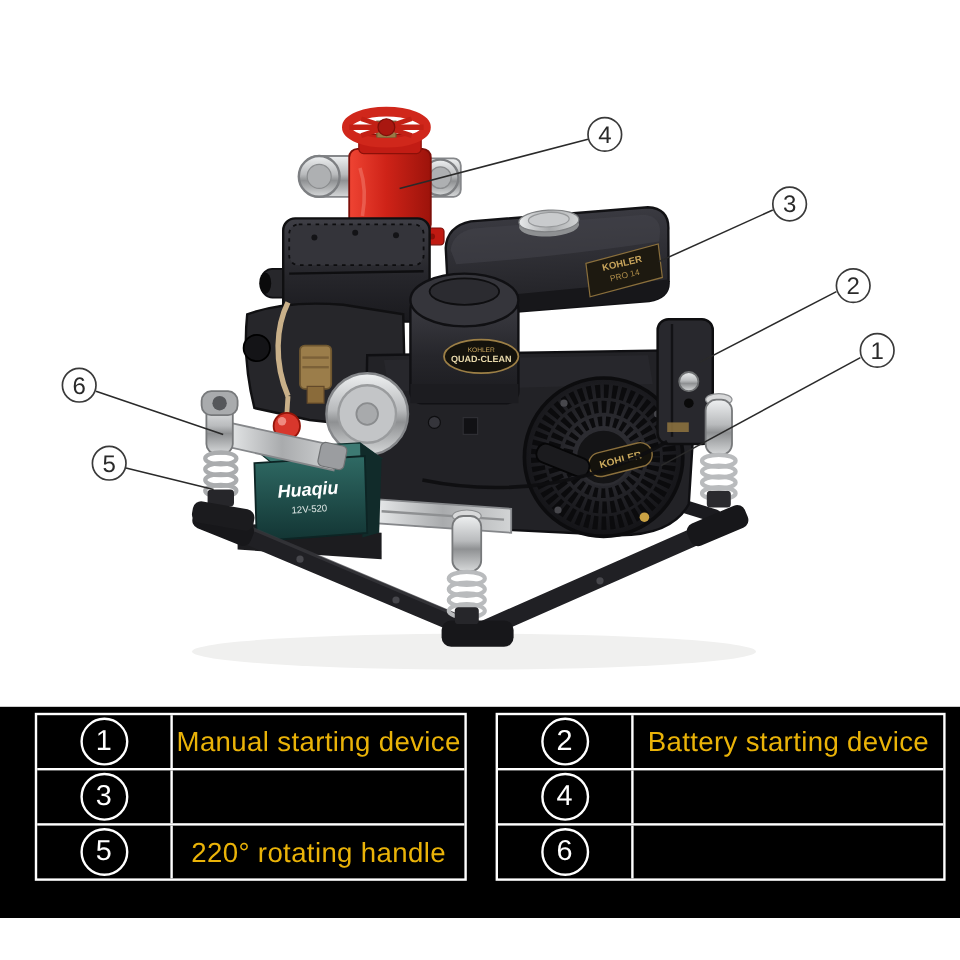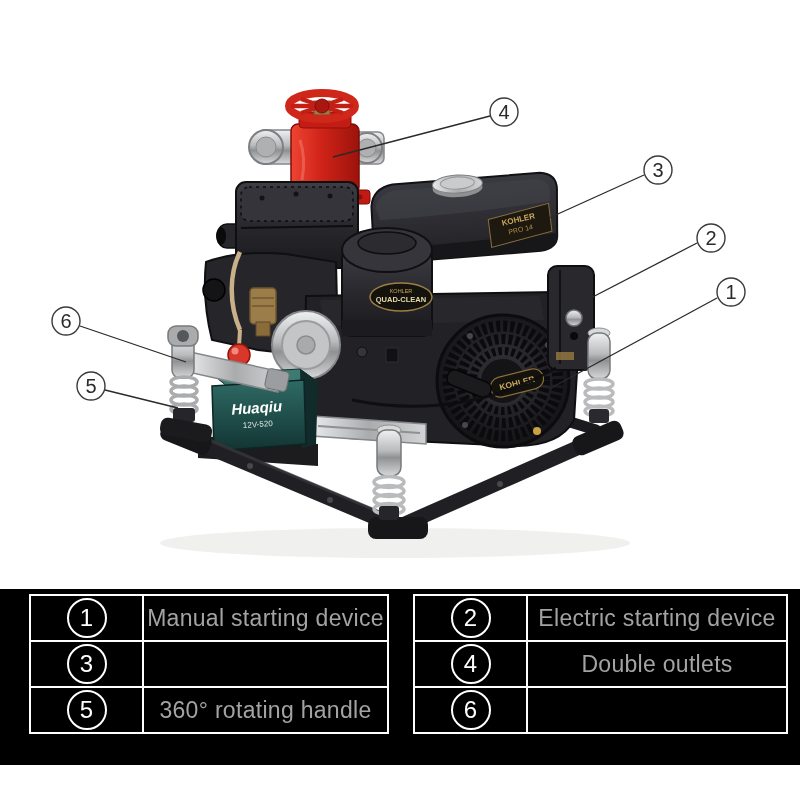--- a/index.html
+++ b/index.html
@@ -8,21 +8,21 @@
   .photo-area svg{display:block;}
   svg text{font-family:"Liberation Sans",sans-serif;}
 
   .legend-band{position:absolute;top:589px;left:0;width:800px;height:176px;background:#000000;}
   .legend-table{position:absolute;top:5px;height:140px;display:flex;flex-direction:column;border:2px solid #ffffff;box-sizing:border-box;background:#000;}
   .legend-left{left:29px;width:360px;}
   .legend-right{left:413px;width:375px;}
   .legend-row{flex:1;display:flex;border-bottom:2px solid #ffffff;min-height:0;}
   .legend-row:last-child{border-bottom:none;}
   .num-cell{width:113px;border-right:2px solid #ffffff;display:flex;align-items:center;justify-content:center;box-sizing:border-box;}
-  .label-cell{flex:1;display:flex;align-items:center;justify-content:center;color:#a3a3a3;font-size:23px;letter-spacing:.3px;white-space:nowrap;}
+  .label-cell{flex:1;display:flex;align-items:center;justify-content:center;color:#eab308;font-size:23px;letter-spacing:.3px;white-space:nowrap;}
   .circle-num{width:36px;height:36px;border:2px solid #ffffff;border-radius:50%;color:#ffffff;display:flex;align-items:center;justify-content:center;font-size:24px;line-height:1;font-weight:400;}
   .bottom-strip{position:absolute;top:765px;left:0;width:800px;height:35px;background:#ffffff;}
 </style>
 </head>
 <body>
 
 <div class="photo-area">
 <svg width="800" height="589" viewBox="0 0 800 589" xmlns="http://www.w3.org/2000/svg">
   <defs>
     <linearGradient id="gradChromeV" x1="0" y1="0" x2="0" y2="1">
@@ -305,36 +305,35 @@
     </div>
     <div class="legend-row">
       <div class="num-cell">
           <span class="circle-num">3</span>
         </div>
     </div>
     <div class="legend-row">
       <div class="num-cell">
           <span class="circle-num">5</span>
         </div>
-      <div class="label-cell">360° rotating handle</div>
+      <div class="label-cell">220° rotating handle</div>
     </div>
   </div>
 
   <div class="legend-table legend-right">
     <div class="legend-row">
       <div class="num-cell">
           <span class="circle-num">2</span>
         </div>
-      <div class="label-cell">Electric starting device</div>
+      <div class="label-cell">Battery starting device</div>
     </div>
     <div class="legend-row">
       <div class="num-cell">
           <span class="circle-num">4</span>
         </div>
-      <div class="label-cell">Double outlets</div>
     </div>
     <div class="legend-row">
       <div class="num-cell">
           <span class="circle-num">6</span>
         </div>
     </div>
   </div>
 </div>
 
 <div class="bottom-strip"></div>

